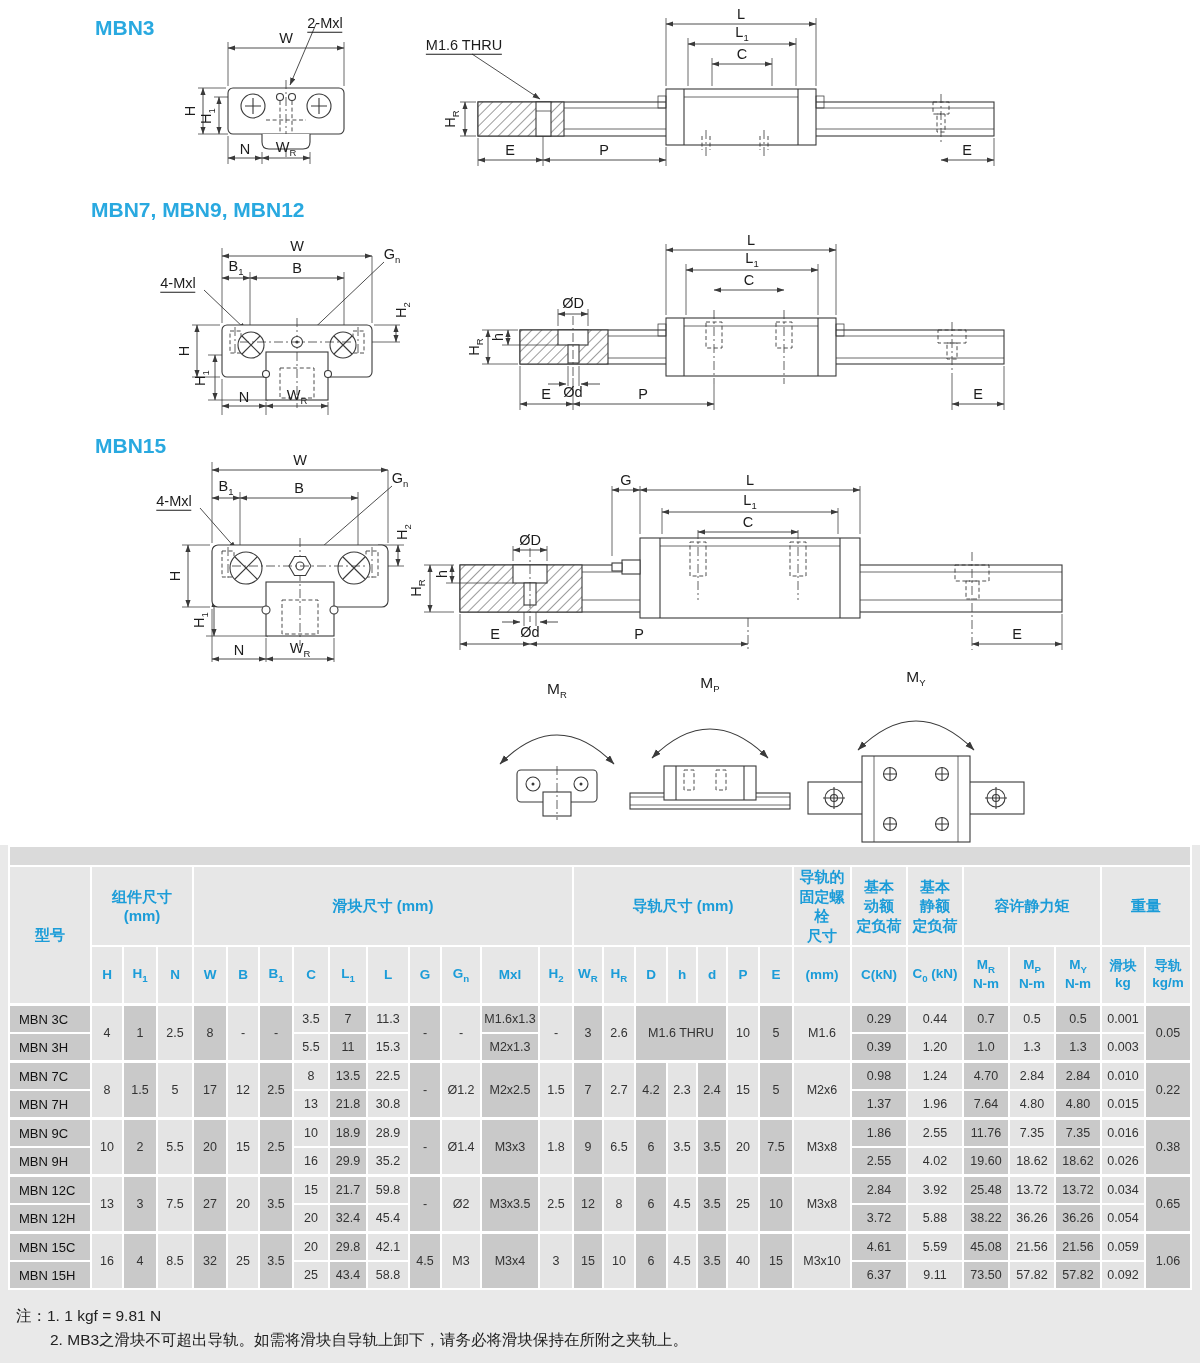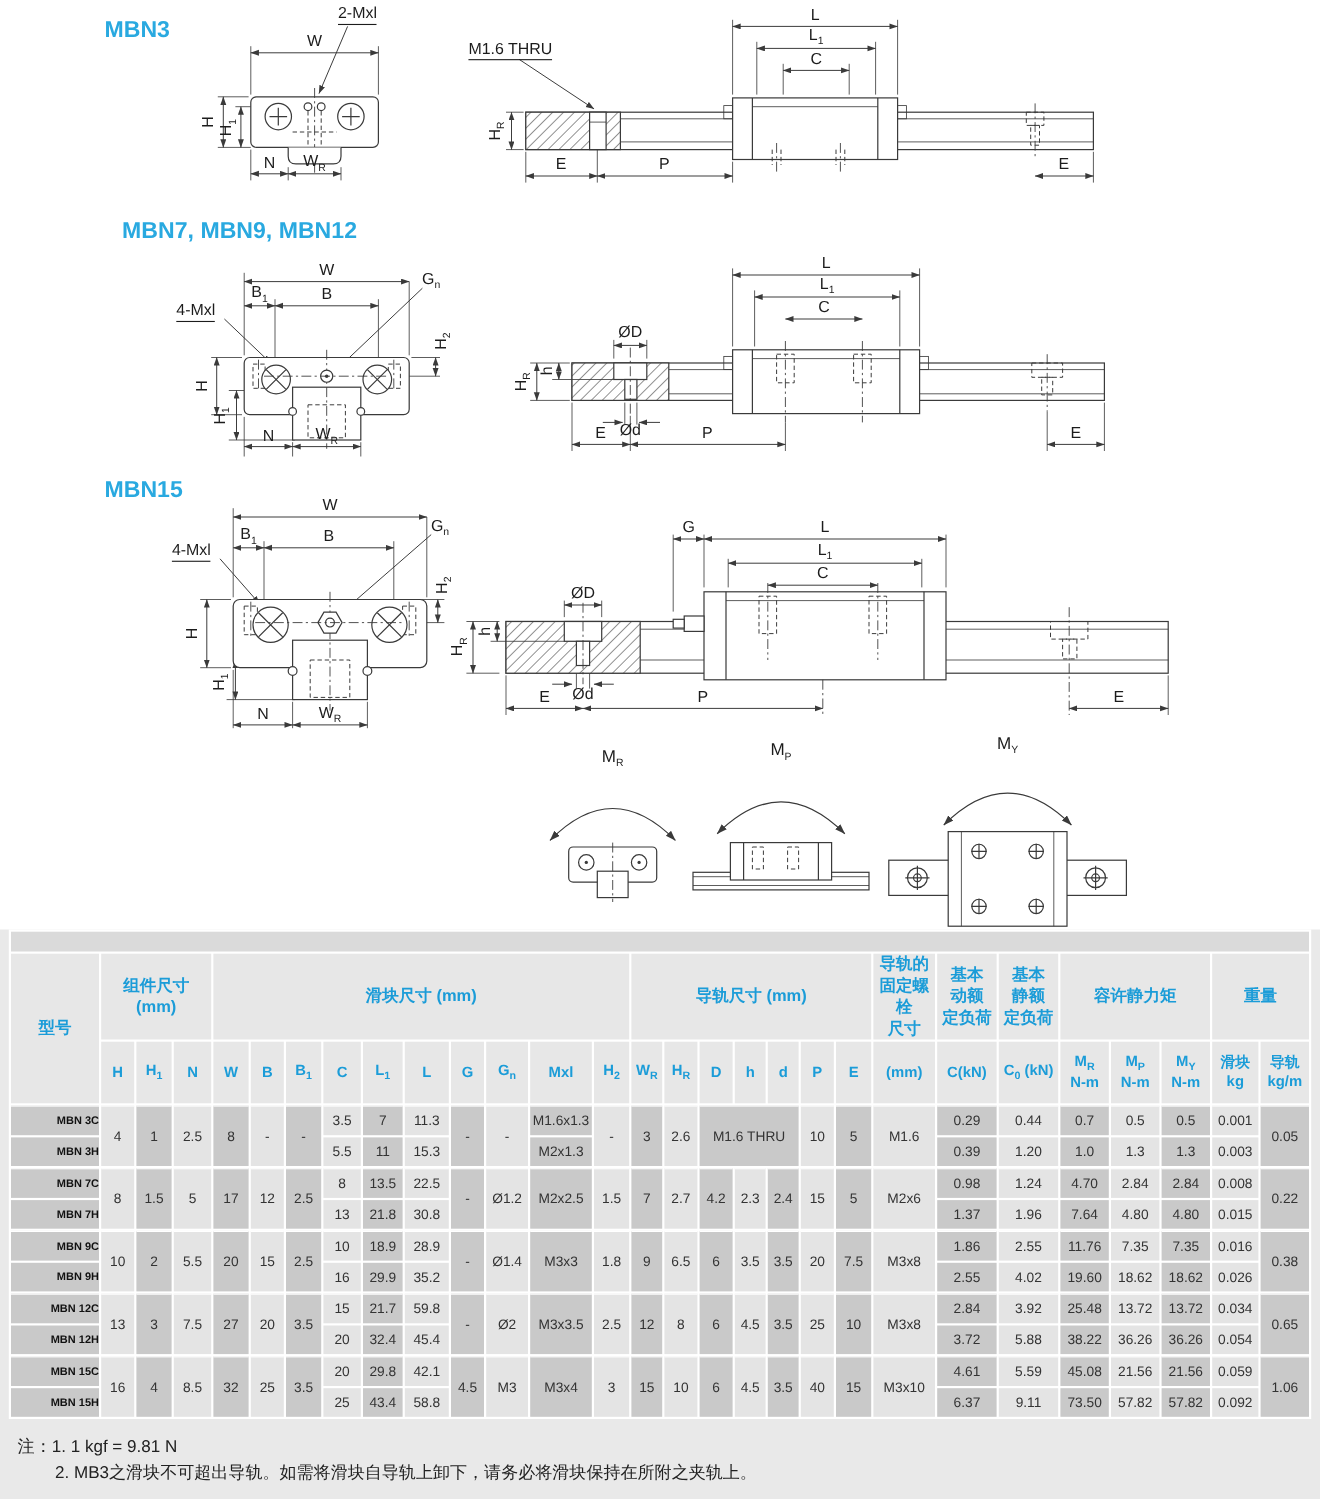--- a/index.html
+++ b/index.html
@@ -25,21 +25,21 @@
   table{border-collapse:separate;border-spacing:2px;background:#fff;table-layout:fixed;
         width:1184px;margin:0 auto;}
   td,th{text-align:center;vertical-align:middle;font-family:"Liberation Sans",sans-serif;
         font-size:12.5px;color:#333;padding:0;overflow:hidden;}
   sub{font-size:.72em;}
   .stub{background:#dadada;height:18px;}
   .g1{background:#e7e7e7;color:#1b9cd8;font-weight:bold;font-size:15px;white-space:pre-line;line-height:1.3;}
   .g2{background:#e7e7e7;color:#1b9cd8;font-weight:bold;font-size:13.5px;white-space:pre-line;line-height:1.25;}
   .cL{background:#e4e4e4;}
   .cD{background:#c9c9c9;}
-  .model{text-align:right;padding-left:9px;font-weight:bold;font-size:10px;color:#111;}
+  .model{text-align:left;padding-left:9px;font-weight:normal;font-size:13px;color:#111;}
   tbody td{height:26px;}
   tr.grp td{border-top:1px solid #fff;}
   .notes{margin:14px 0 0 16px;font-size:15.5px;color:#222;line-height:1.55;}
   .note-row{display:flex;}
   .note-indent{margin-left:34px;}
 </style>
 </head>
 <body>
 
 <div class="page">
@@ -265,25 +265,25 @@
         <circle class="s" cx="834" cy="798" r="9"></circle>
           <circle class="s" cx="834" cy="798" r="3.5"></circle>
         <path class="s" d="M823,798h22 M834,787v22"></path>
         <circle class="s" cx="996" cy="798" r="9"></circle>
           <circle class="s" cx="996" cy="798" r="3.5"></circle>
         <path class="s" d="M985,798h22 M996,787v22"></path>
       </g>
     </svg>
 
     <span class="ttl" style="left:95px;top:16px">MBN3</span>
-    <span class="ttl" style="left:111px;top:198px">MBN7, MBN9, MBN12</span>
+    <span class="ttl" style="left:91px;top:198px">MBN7, MBN9, MBN12</span>
     <span class="ttl" style="left:95px;top:434px">MBN15</span>
 
     <span class="dl" style="left:286px;top:38px">W</span>
-    <span class="dl ul" style="left:325px;top:14px">2-Mxl</span>
+    <span class="dl ul" style="left:325px;top:24px">2-Mxl</span>
     <span class="dl rot" style="left:190px;top:111px">H</span>
     <span class="dl rot" style="left:208px;top:116px">H<sub>1</sub></span>
     <span class="dl" style="left:245px;top:149px">N</span>
     <span class="dl" style="left:286px;top:149px">W<sub>R</sub></span>
 
     <span class="dl ul" style="left:464px;top:46px">M1.6 THRU</span>
     <span class="dl rot" style="left:452px;top:119px">H<sub>R</sub></span>
     <span class="dl" style="left:741px;top:14px">L</span>
     <span class="dl" style="left:742px;top:34px">L<sub>1</sub></span>
     <span class="dl" style="left:742px;top:54px">C</span>
@@ -484,21 +484,21 @@
             <td rowspan="2" class="cL">2.3</td>
             <td rowspan="2" class="cD">2.4</td>
             <td rowspan="2" class="cL">15</td>
             <td rowspan="2" class="cD">5</td>
             <td rowspan="2" class="cL">M2x6</td>
             <td class="cD">0.98</td>
             <td class="cL">1.24</td>
             <td class="cD">4.70</td>
             <td class="cL">2.84</td>
             <td class="cD">2.84</td>
-            <td class="cL">0.008</td>
+            <td class="cL">0.010</td>
             <td rowspan="2" class="cD">0.22</td>
           </tr>
           <tr>
             <td class="model cD">MBN 7H</td>
             <td class="cL">13</td>
             <td class="cD">21.8</td>
             <td class="cL">30.8</td>
             <td class="cD">1.37</td>
             <td class="cL">1.96</td>
             <td class="cD">7.64</td>

